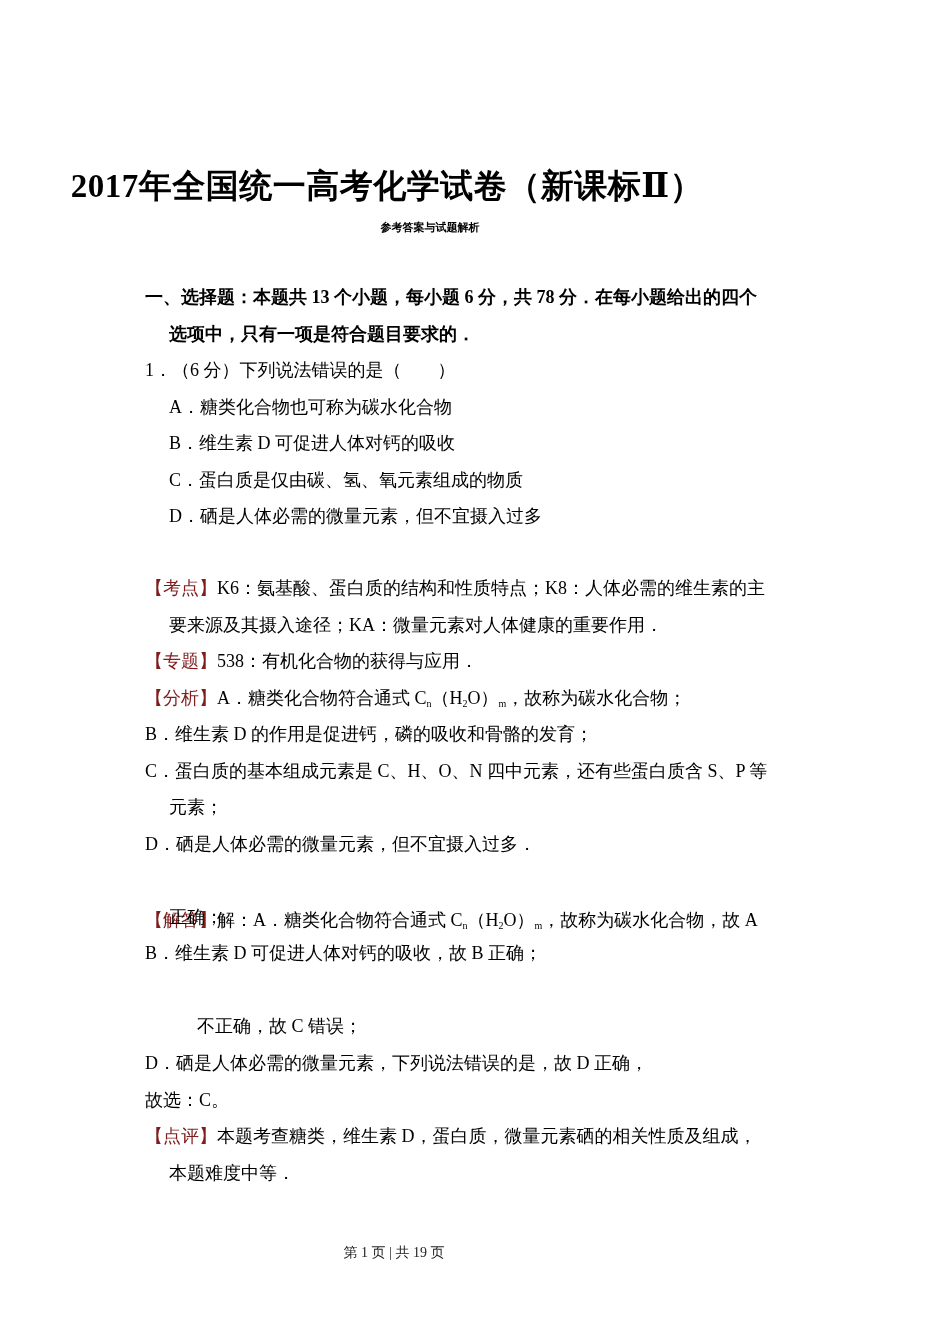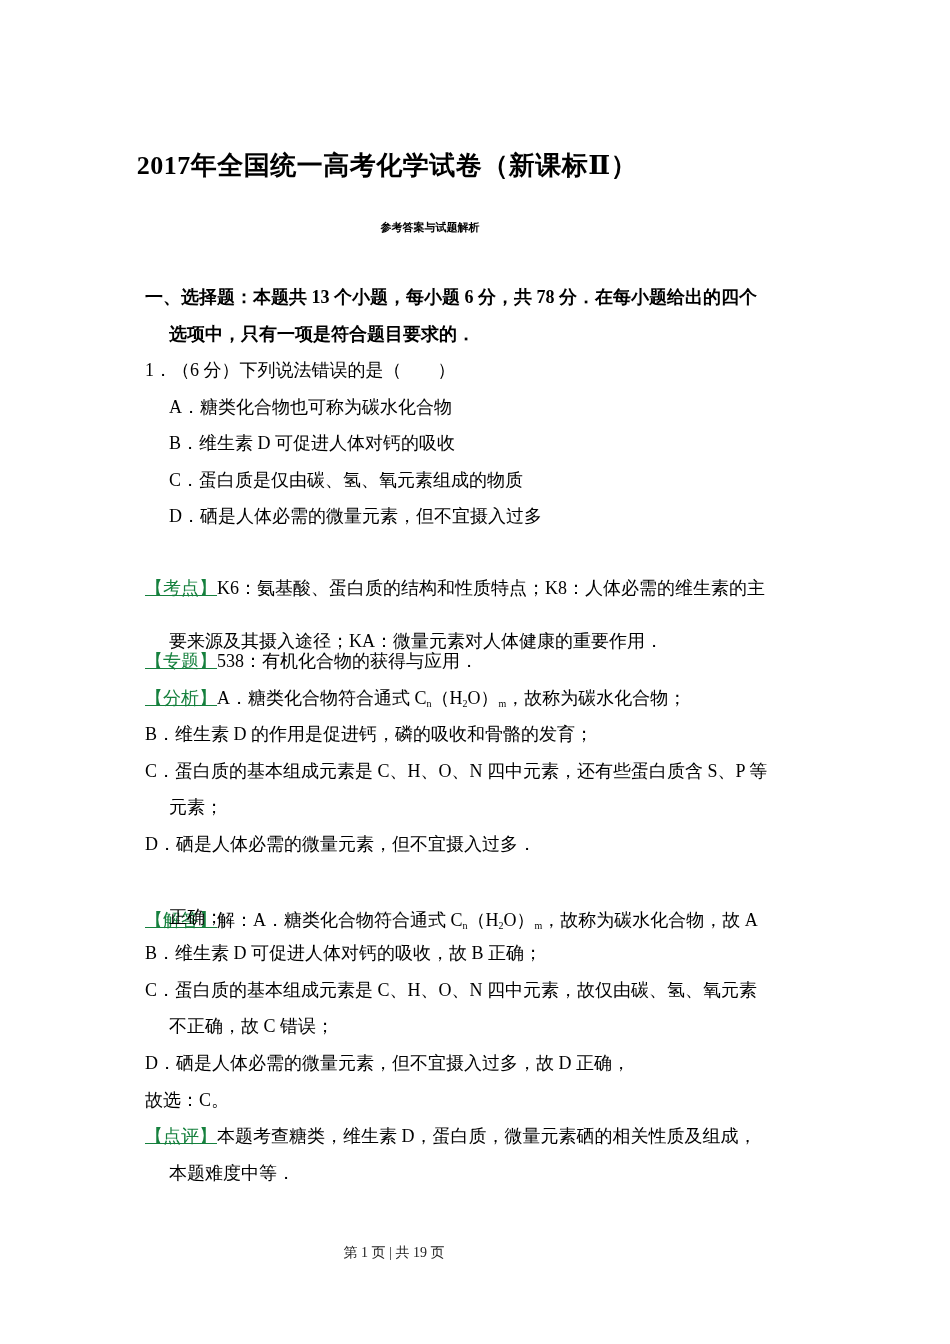--- a/index.html
+++ b/index.html
@@ -1,26 +1,26 @@
 <!DOCTYPE html>
 <html><head>
 <meta charset="utf-8">
 <style>
   html, body { margin: 0; padding: 0; background: #ffffff; }
   body { width: 950px; height: 1344px; position: relative; overflow: hidden;
          font-family: "Liberation Serif", "DejaVu Serif", serif; color: #000; }
   .page { position: absolute; left: 0; top: 0; width: 950px; height: 1344px; }
-  .title { position: absolute; left: 0; width: 774px; top: 148px; text-align: center;
-           font-size: 26px; font-weight: bold; letter-spacing: 0.5px; }
+  .title { position: absolute; left: 0; width: 774px; top: 164px; text-align: center;
+           font-size: 33px; font-weight: bold; letter-spacing: 0.5px; }
   .subtitle { position: absolute; left: 0; width: 860px; top: 220px; text-align: center;
               font-size: 11px; font-weight: bold; font-family: "DejaVu Sans", sans-serif; }
   .line { position: absolute; left: 145px; font-size: 18px; white-space: nowrap; line-height: 24px; }
   .indent { left: 169px; }
   .bold { font-weight: bold; }
-  .label { color: #15803d; text-decoration: underline; }
+  .label { color: #7f1d1d; }
   .sub { font-size: 10px; vertical-align: -3px; }
   .footer { position: absolute; left: 0; width: 788px; top: 1244px; text-align: center; font-size: 14px; color: #222; }
 </style>
 </head>
 <body>
 
 <div class="page">
   <div class="title">2017年全国统一高考化学试卷（新课标Ⅱ）</div>
   <div class="subtitle">参考答案与试题解析</div>
 
@@ -29,42 +29,41 @@
 
   <div class="line" style="top:358px;">1．（6 分）下列说法错误的是（　　）</div>
   <div class="line indent" style="top:395px;">A．糖类化合物也可称为碳水化合物</div>
   <div class="line indent" style="top:431px;">B．维生素 D 可促进人体对钙的吸收</div>
   <div class="line indent" style="top:468px;">C．蛋白质是仅由碳、氢、氧元素组成的物质</div>
   <div class="line indent" style="top:504px;">D．硒是人体必需的微量元素，但不宜摄入过多</div>
 
   <div class="line" style="top:576px;">
     <span class="label">【考点】</span><span>K6：氨基酸、蛋白质的结构和性质特点；K8：人体必需的维生素的主</span>
   </div>
-  <div class="line indent" style="top:613px;margin-top:16px;">要来源及其摄入途径；KA：微量元素对人体健康的重要作用．</div>
+  <div class="line indent" style="top:613px;">要来源及其摄入途径；KA：微量元素对人体健康的重要作用．</div>
 
   <div class="line" style="top:649px;">
     <span class="label">【专题】</span><span>538：有机化合物的获得与应用．</span>
   </div>
 
   <div class="line" style="top:686px;">
     <span class="label">【分析】</span><span>A．糖类化合物符合通式 C</span><span class="sub">n</span><span>（H</span><span class="sub">2</span><span>O）</span><span class="sub">m</span><span>，故称为碳水化合物；</span>
   </div>
   <div class="line" style="top:722px;">B．维生素 D 的作用是促进钙，磷的吸收和骨骼的发育；</div>
   <div class="line" style="top:759px;">C．蛋白质的基本组成元素是 C、H、O、N 四中元素，还有些蛋白质含 S、P 等</div>
   <div class="line indent" style="top:795px;">元素；</div>
   <div class="line" style="top:832px;">D．硒是人体必需的微量元素，但不宜摄入过多．</div>
 
   <div class="line" style="top:908px;">
     <span class="label">【解答】</span><span>解：A．糖类化合物符合通式 C</span><span class="sub">n</span><span>（H</span><span class="sub">2</span><span>O）</span><span class="sub">m</span><span>，故称为碳水化合物，故 A</span>
   </div>
   <div class="line indent" style="top:905px;">正确；</div>
   <div class="line" style="top:941px;">B．维生素 D 可促进人体对钙的吸收，故 B 正确；</div>
-  <div class="line" style="top:978px;">C．蛋白质的基本组成元素是 C、H、O、N 四中元素，故仅由碳、氢、氧元素</div>
-  <div class="line indent" style="top:1014px;">不正确，故 C 错误；</div>
-  <div class="line" style="top:1051px;">D．硒是人体必需的微量元素，但不宜摄入过多，故 D 正确，</div>
+  <div class="line indent" style="top:1014px;margin-left:28px;">不正确，故 C 错误；</div>
+  <div class="line" style="top:1051px;">D．硒是人体必需的微量元素，下列说法错误的是，故 D 正确，</div>
   <div class="line" style="top:1088px;">故选：C。</div>
 
   <div class="line" style="top:1124px;">
     <span class="label">【点评】</span><span>本题考查糖类，维生素 D，蛋白质，微量元素硒的相关性质及组成，</span>
   </div>
   <div class="line indent" style="top:1161px;">本题难度中等．</div>
 
   <div class="footer">第 1 页 | 共 19 页</div>
 </div>
 

